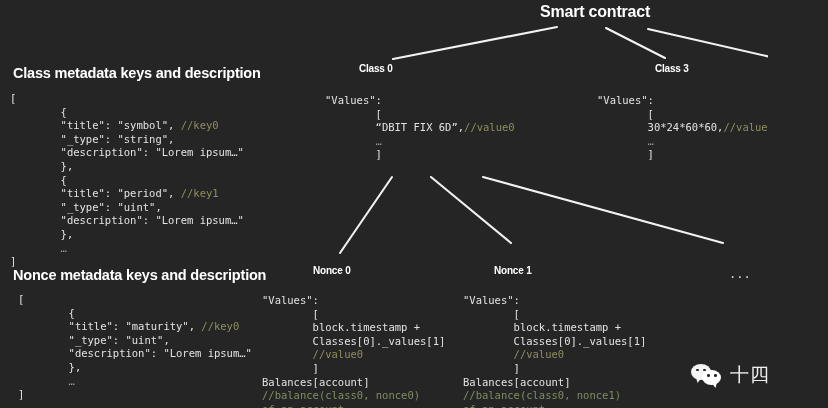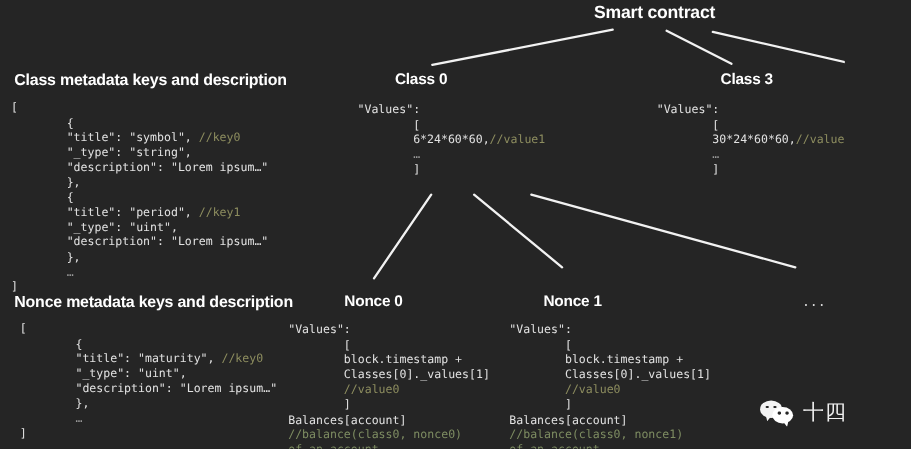--- a/index.html
+++ b/index.html
@@ -16,21 +16,21 @@
   .abs{position:absolute;}
 
   .heading{
     font-family:"Liberation Sans", sans-serif;
     font-weight:bold;
     color:#ffffff;
     white-space:nowrap;
     letter-spacing:-0.2px;
   }
   .h-section{font-size:14.5px;}
-  .h-node{font-size:14px;}
+  .h-node{font-size:10px;}
   .h-root{font-size:16px;}
 
   .code{
     font-family:"DejaVu Sans Mono","Liberation Mono",monospace;
     font-size:10.5px;
     line-height:13.6px;
     white-space:pre;
     color:#e2e2e2;
   }
   .code .cmt{color:#8d8d5f;}
@@ -73,21 +73,21 @@
       <line x1="606" y1="28" x2="665" y2="58"></line>
       <line x1="648" y1="29" x2="810" y2="66"></line>
       <line x1="340" y1="253" x2="392" y2="177"></line>
       <line x1="511" y1="243" x2="431" y2="177"></line>
       <line x1="483" y1="177" x2="723" y2="243"></line>
     </svg>
 
   <div class="abs heading h-root" style="left:540px;top:3px;">Smart contract</div>
 
   <div class="abs heading h-node" style="left:359px;top:63px;">Class 0</div>
-  <div class="abs code" style="left:325px;top:94px;"><div><span>"Values":</span></div><div><span>        [</span></div><div><span>        6*24*60*60,</span><span class="cmt">//value1</span></div><div><span class="dim">        …</span></div><div><span>        ]</span></div></div>
+  <div class="abs code" style="left:325px;top:94px;"><div><span>"Values":</span></div><div><span>        [</span></div><div><span>        “DBIT FIX 6D”,</span><span class="cmt">//value0</span></div><div><span class="dim">        …</span></div><div><span>        ]</span></div></div>
 
   <div class="abs heading h-node" style="left:655px;top:63px;">Class 3</div>
   <div class="abs code" style="left:597px;top:94px;"><div><span>"Values":</span></div><div><span>        [</span></div><div><span>        30*24*60*60,</span><span class="cmt">//value1</span></div><div><span class="dim">        …</span></div><div><span>        ]</span></div></div>
 
   <div class="abs ellipsis" style="left:806px;top:62px;">...</div>
 
   <div class="abs heading h-node" style="left:301px;top:265px;margin-left:12px;">Nonce 0</div>
   <div class="abs code" style="left:262px;top:294px;"><div><span>"Values":</span></div><div><span>        [</span></div><div><span>        block.timestamp +</span></div><div><span>        Classes[0]._values[1]</span></div><div><span class="cmt">        //value0</span></div><div><span>        ]</span></div><div><span>Balances[account]</span></div><div><span class="cmt2">//balance(class0, nonce0)</span></div><div><span class="cmt2">of an account</span></div></div>
 
   <div class="abs heading h-node" style="left:494px;top:265px;">Nonce 1</div>

